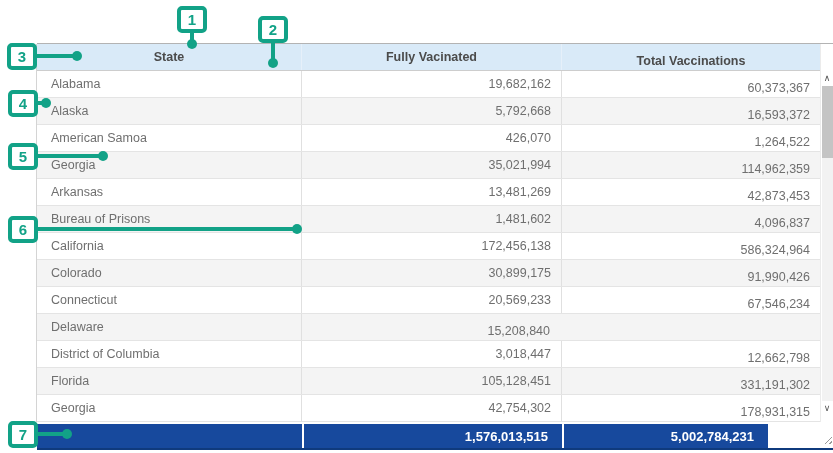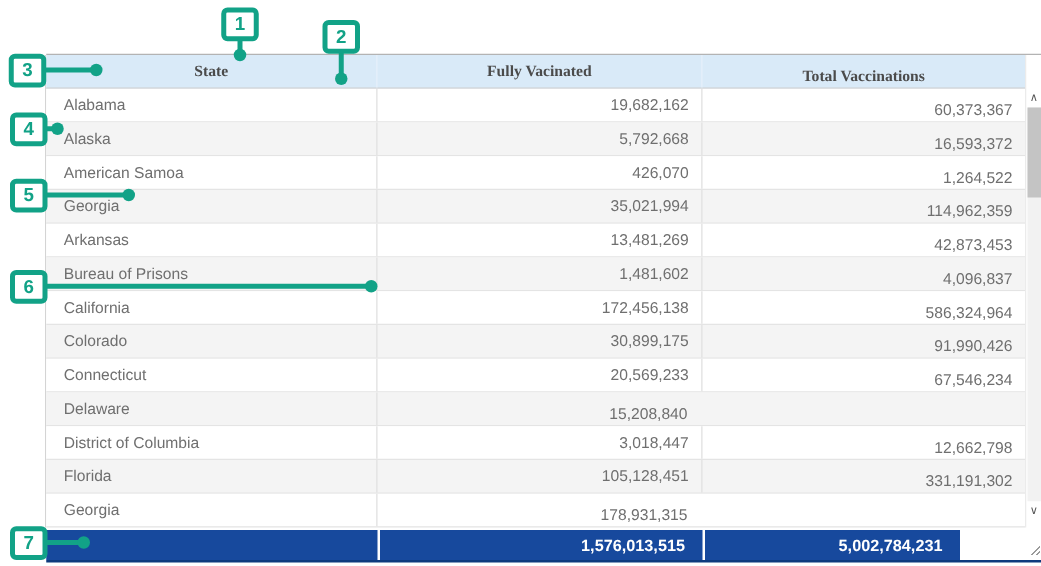--- a/index.html
+++ b/index.html
@@ -6,21 +6,21 @@
   #screen{position:relative;width:833px;height:453px;background:#fff;overflow:hidden;
           font-family:"Liberation Sans",sans-serif;}
 
   
   .table-top{position:absolute;left:37px;top:43px;width:796px;height:1px;background:#b3b3b3;}
   .table-left{position:absolute;left:36px;top:44px;width:1px;height:378px;background:#d4d4d4;}
 
   
   .table-wrap{position:absolute;left:37px;top:44px;width:783px;}
   .header-row{display:flex;height:27px;background:var(--header-bg,#d9eaf8);box-sizing:border-box;
-              border-bottom:1px solid #cdcdcd;font-family:Liberation Serif, serif;}
+              border-bottom:1px solid #cdcdcd;}
   .hcell{display:flex;align-items:center;justify-content:center;font-size:12.5px;font-weight:700;
          color:#4b4b4b;box-sizing:border-box;border-right:1px solid #e6f0fa;}
   .hcell:last-child{border-right:none;}
   .w-state{width:265px;} .w-fully{width:260px;} .w-total{width:258px;margin-top:8px;}
 
   .row{display:flex;height:27px;box-sizing:border-box;border-bottom:1px solid #e4e4e4;background:#fff;}
   .row.alt{background:var(--row-alt-bg,#f4f4f4);}
   .cell{box-sizing:border-box;display:flex;align-items:center;font-size:12.5px;color:#6f6f6f;
         border-right:1px solid #e0e0e0;overflow:hidden;white-space:nowrap;}
   .cell:last-child{border-right:none;}
@@ -127,20 +127,21 @@
       <div class="cell num w-fully">3,018,447</div>
       <div class="cell num w-total">12,662,798</div>
     </div>
         <div class="row alt">
       <div class="cell txt w-state">Florida</div>
       <div class="cell num w-fully">105,128,451</div>
       <div class="cell num w-total">331,191,302</div>
     </div>
         <div class="row">
       <div class="cell txt w-state">Georgia</div>
+      <div class="cell num w-fully">42,754,302</div>
       <div class="cell num w-total">178,931,315</div>
     </div>
       </div>
   </div>
 
   <div class="summary-row">
     <div class="scell s-state"></div>
     <div class="scell s-fully">1,576,013,515</div>
     <div class="scell s-total">5,002,784,231</div>
   </div>

